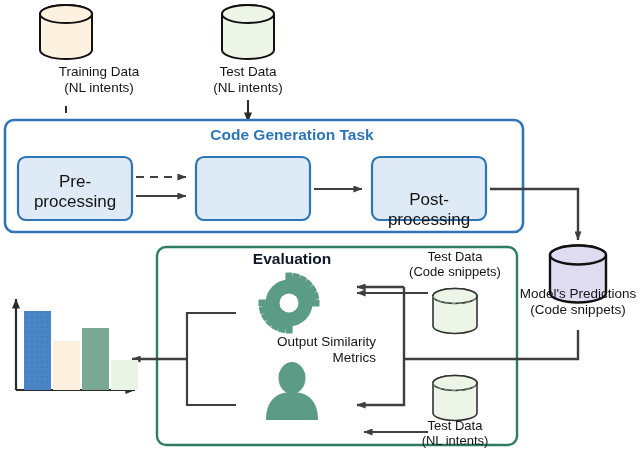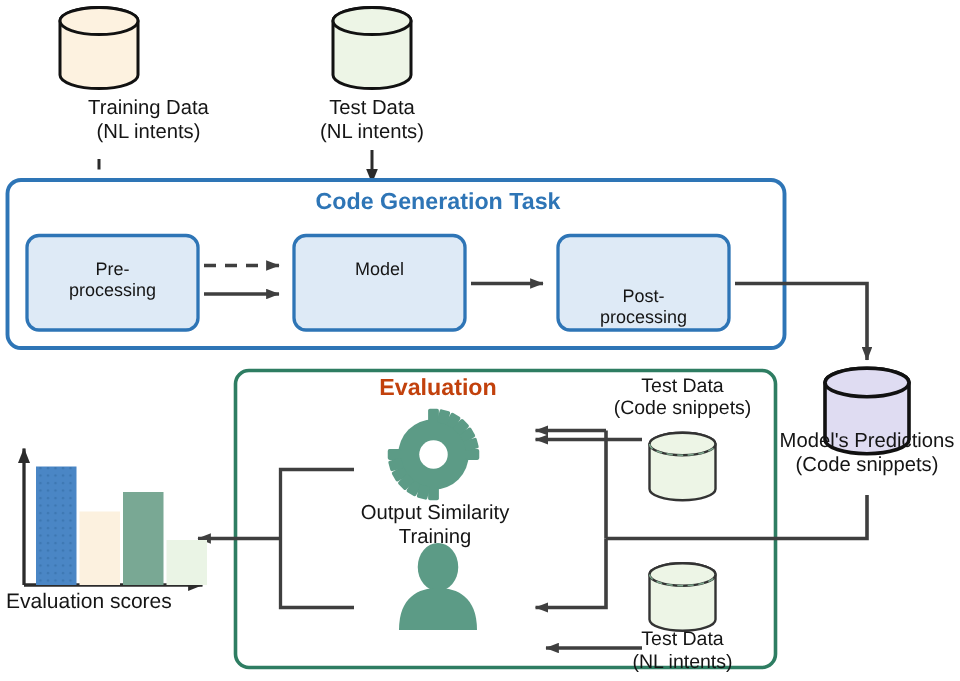--- a/index.html
+++ b/index.html
@@ -9,21 +9,21 @@
     color:#111111;
   }
   #stage{position:absolute;inset:0;width:640px;height:454px;}
   svg#diagram{position:absolute;left:0;top:0;width:640px;height:454px;}
 
   .lbl{position:absolute;text-align:center;line-height:1.18;color:#151515;
        font-family:"Liberation Sans", sans-serif;font-size:13.5px;white-space:nowrap;}
   .lbl.sm{font-size:13px;}
   .group-title{position:absolute;text-align:center;font-weight:bold;font-size:15.5px;
        font-family:"Liberation Sans", sans-serif;white-space:nowrap;}
-  .box-label{position:absolute;text-align:center;font-size:12px;line-height:1.2;
+  .box-label{position:absolute;text-align:center;font-size:17px;line-height:1.2;
        color:#151515;white-space:nowrap;}
   .axis-label{position:absolute;font-size:14px;color:#151515;white-space:nowrap;}
 </style>
 </head>
 <body>
 
 <div id="stage">
 
   <svg id="diagram" viewBox="0 0 640 454">
     <defs>
@@ -151,46 +151,44 @@
   </div>
 
   <div class="group-title" style="left:5px;top:126px;width:518px;color:#2E75B6;padding-left:28px;">Code Generation Task</div>
 
   <div class="box-label" style="left:18px;top:172px;width:114px;">
     <div>Pre-</div>
     <div>processing</div>
   </div>
 
   <div class="box-label" style="left:196px;top:172px;width:114px;">
-    <div>Model</div>
   </div>
 
   <div class="box-label" style="left:372px;top:172px;width:114px;margin-top:18px;">
     <div>Post-</div>
     <div>processing</div>
   </div>
 
   <div class="lbl" style="left:505px;top:286px;width:146px;">
     <div>Model's Predictions</div>
     <div>(Code snippets)</div>
   </div>
 
-  <div class="group-title" style="left:192px;top:250px;width:200px;color:#c2410c;">Evaluation</div>
+  <div class="group-title" style="left:192px;top:250px;width:200px;color:#0f172a;">Evaluation</div>
 
   <div class="lbl sm" style="left:385px;top:249px;width:140px;">
     <div>Test Data</div>
     <div>(Code snippets)</div>
   </div>
 
   <div class="lbl sm" style="left:385px;top:418px;width:140px;">
     <div>Test Data</div>
     <div>(NL intents)</div>
   </div>
 
-  <div class="lbl" style="left:204px;top:334px;width:172px;">
+  <div class="lbl" style="left:204px;top:334px;width:172px;text-align:right;">
     <div>Output Similarity</div>
-    <div>Training</div>
+    <div>Metrics</div>
   </div>
 
 
-  <div class="axis-label" style="left:4px;top:392px;">Evaluation scores</div>
 
 </div>
 
 </body></html>

